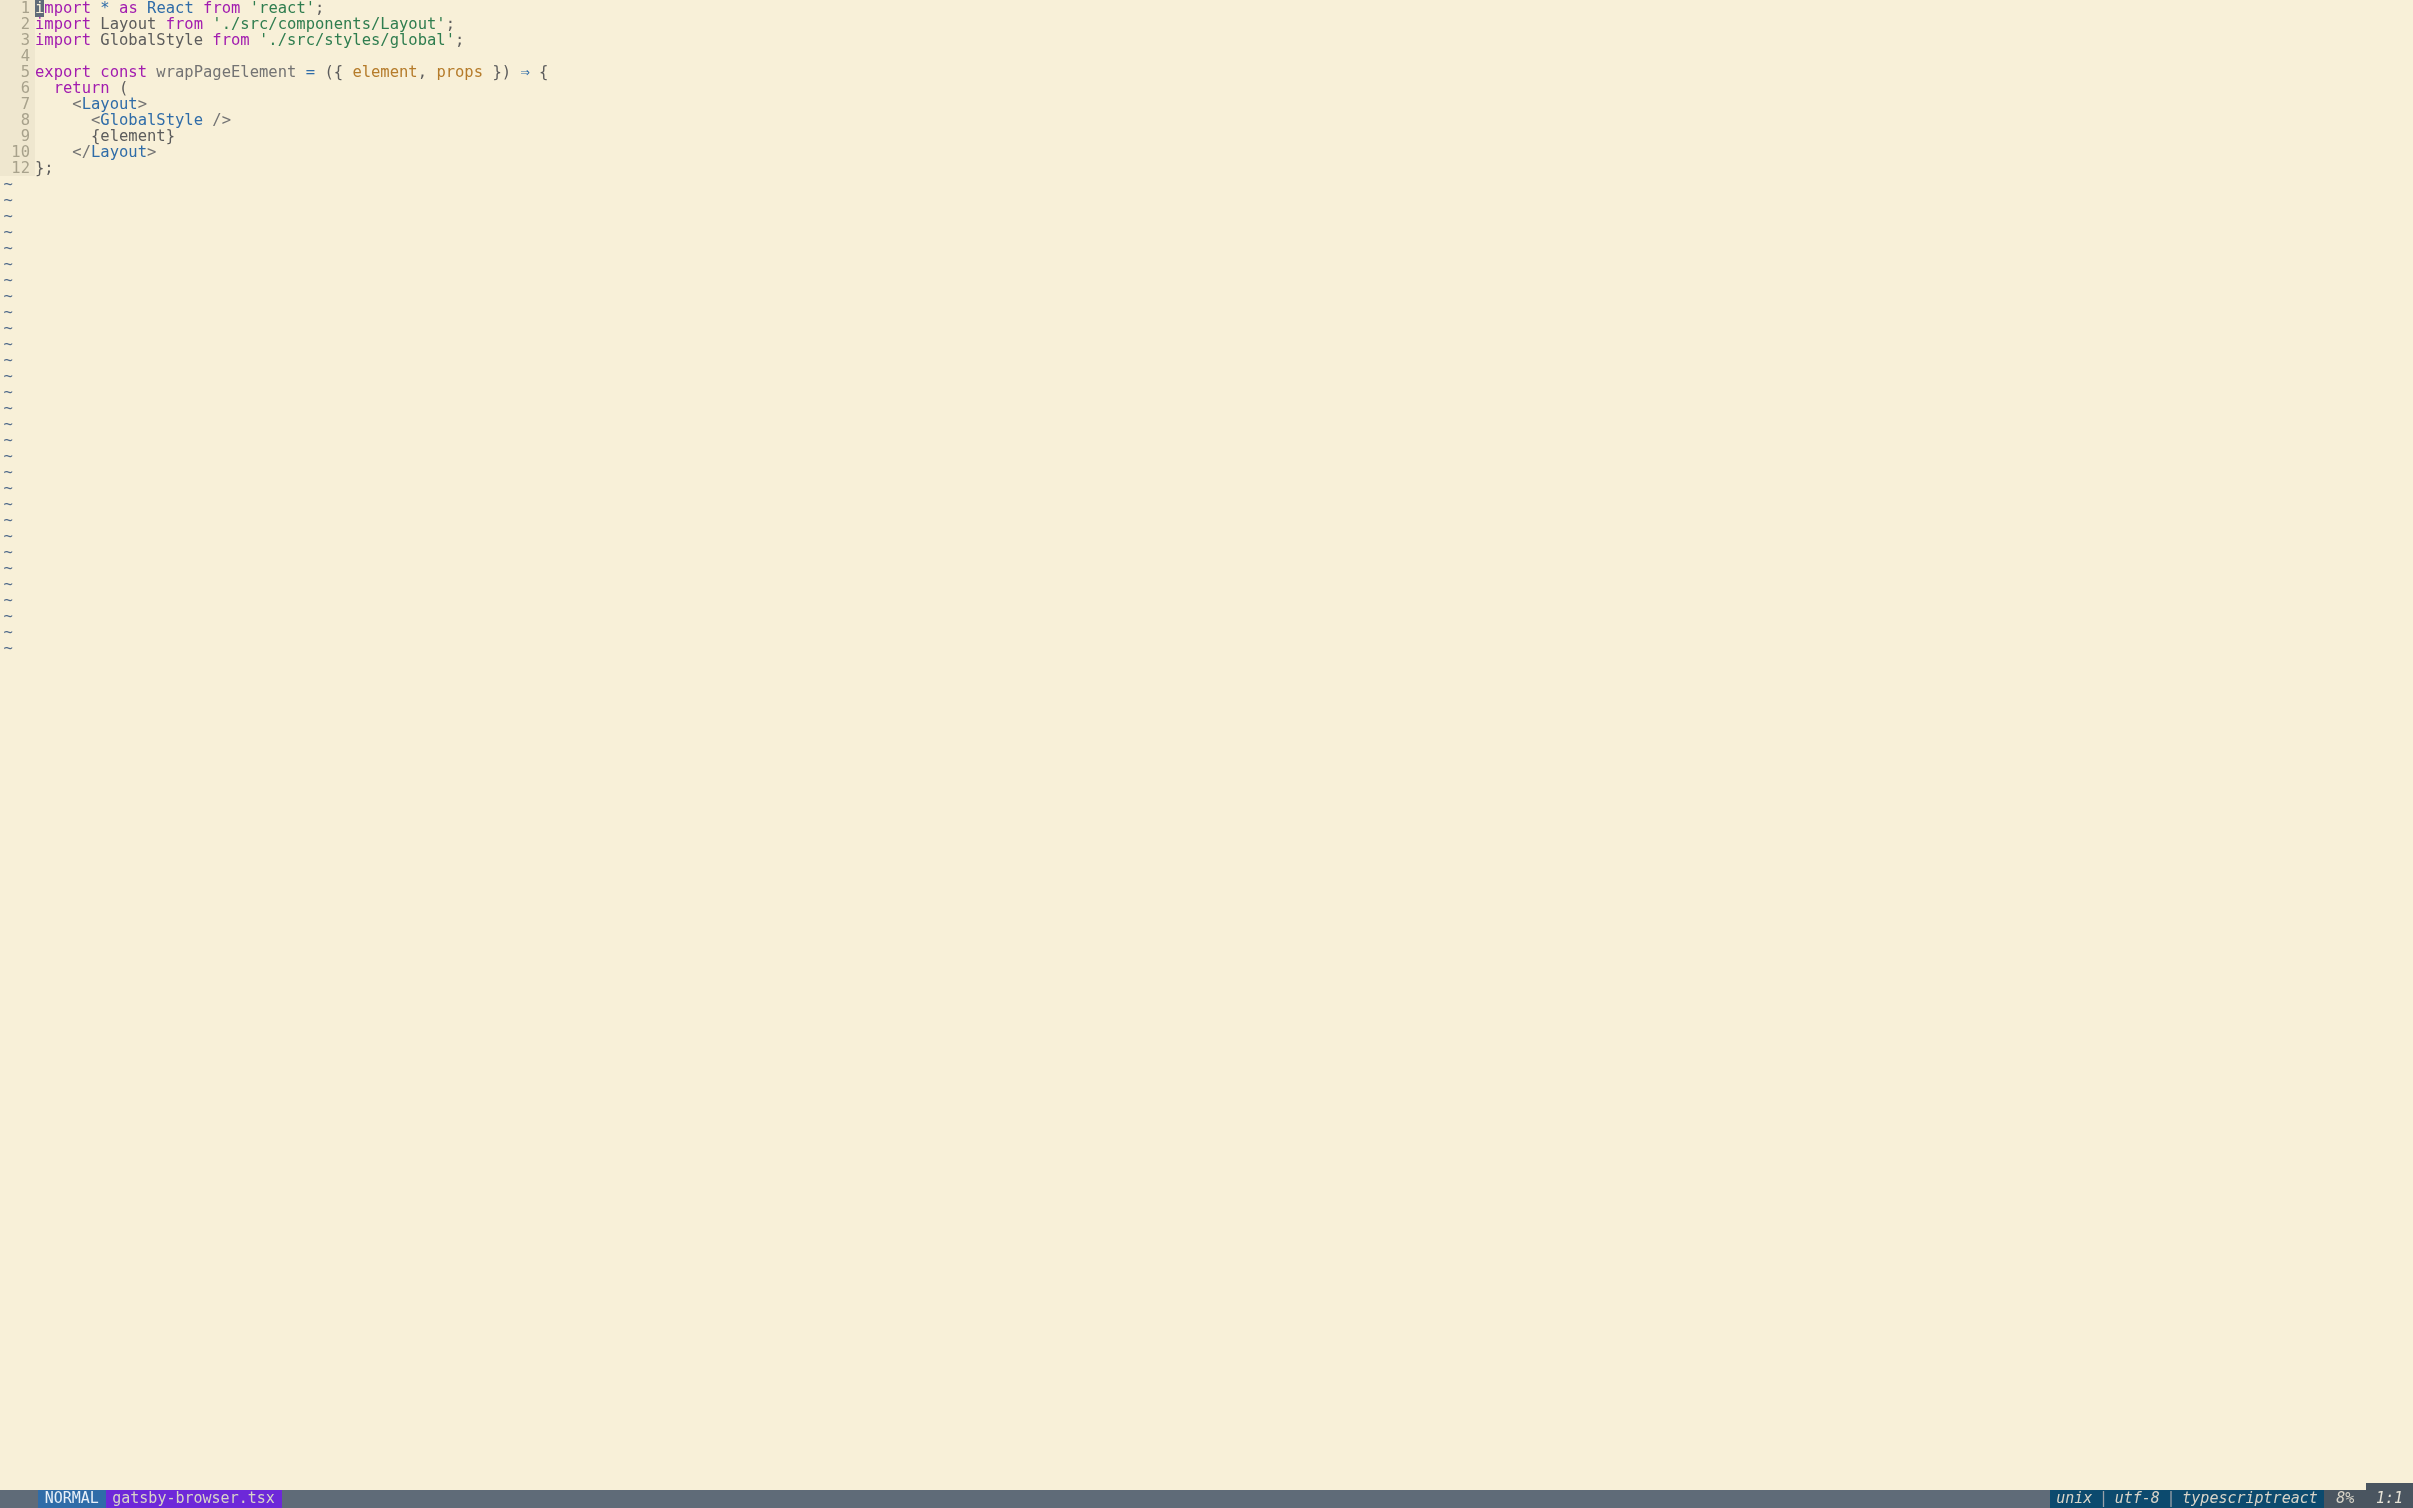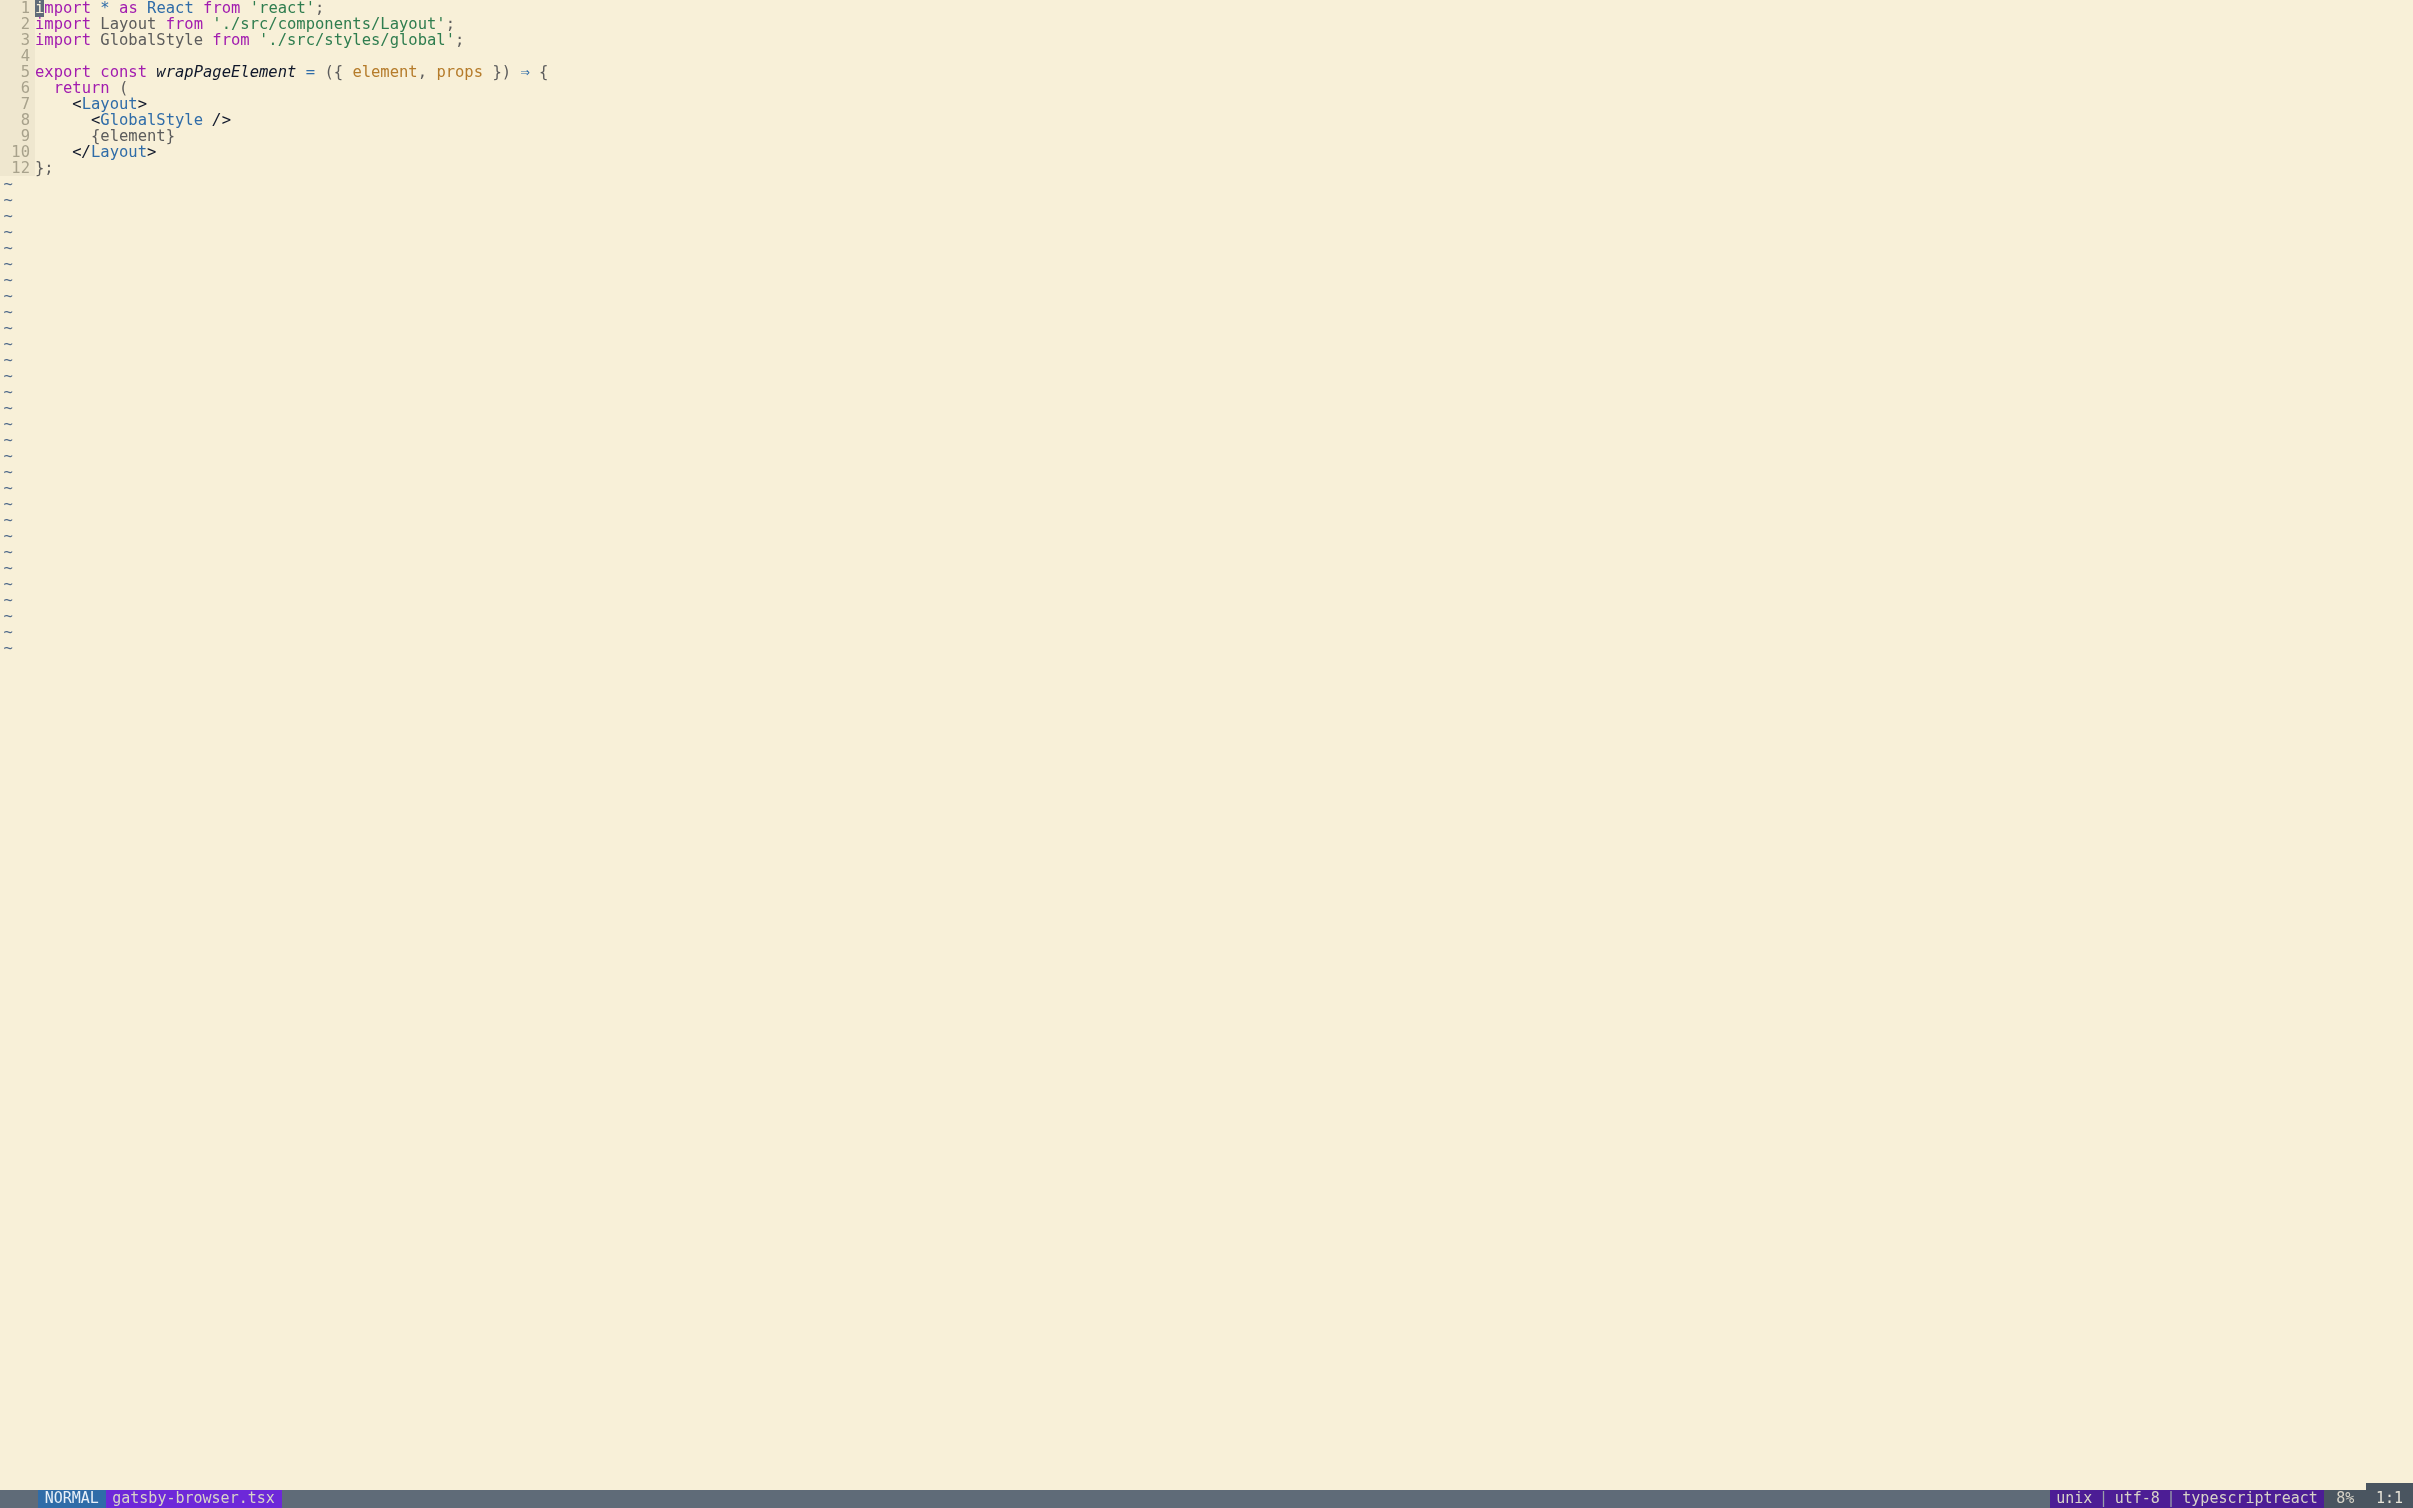--- a/index.html
+++ b/index.html
@@ -45,21 +45,21 @@
     padding-left: 3.4px;
   }
   .cursor-block {
     background: #5f6b78;
     color: #f8f0d8;
   }
   .kw-red    { color: #a21caf; }
   .kw-blue   { color: #2f6ca8; }
   .kw-green  { color: #2f7d4f; }
   .kw-orange { color: #b57b2a; }
-  .kw-teal   { color: #0f172a; font-style: italic; }
+  .kw-teal   { color: #737373; }
   .punct     { color: #5c5c5c; }
 
   .statusbar {
     display: flex;
     height: 17.6px;
     line-height: 17.6px;
     font-size: 15px;
     background: #5f6b78;
     color: #d8d4c8;
     width: 100%;
@@ -73,22 +73,23 @@
   }
   .sb-file {
     background: #6d28d9;
     color: #d8d4c8;
     padding: 0 6.7px;
   }
   .sb-spacer { flex: 1; background: #5f6b78; }
   .sb-right {
     display: flex;
     align-items: center;
-    background: #4c1d95;
+    background: #0c4a6e;
     color: #d8d4c8;
+    font-style: italic;
   }
   .sb-seg { padding: 0 6.7px; }
   .sb-sep { color: #9aa0a8; }
   .sb-pct {
     background: #4a5560;
     color: #d8d4c8;
     padding: 0 11.7px;
   }
   .sb-pos {
     background: #4a5560;

